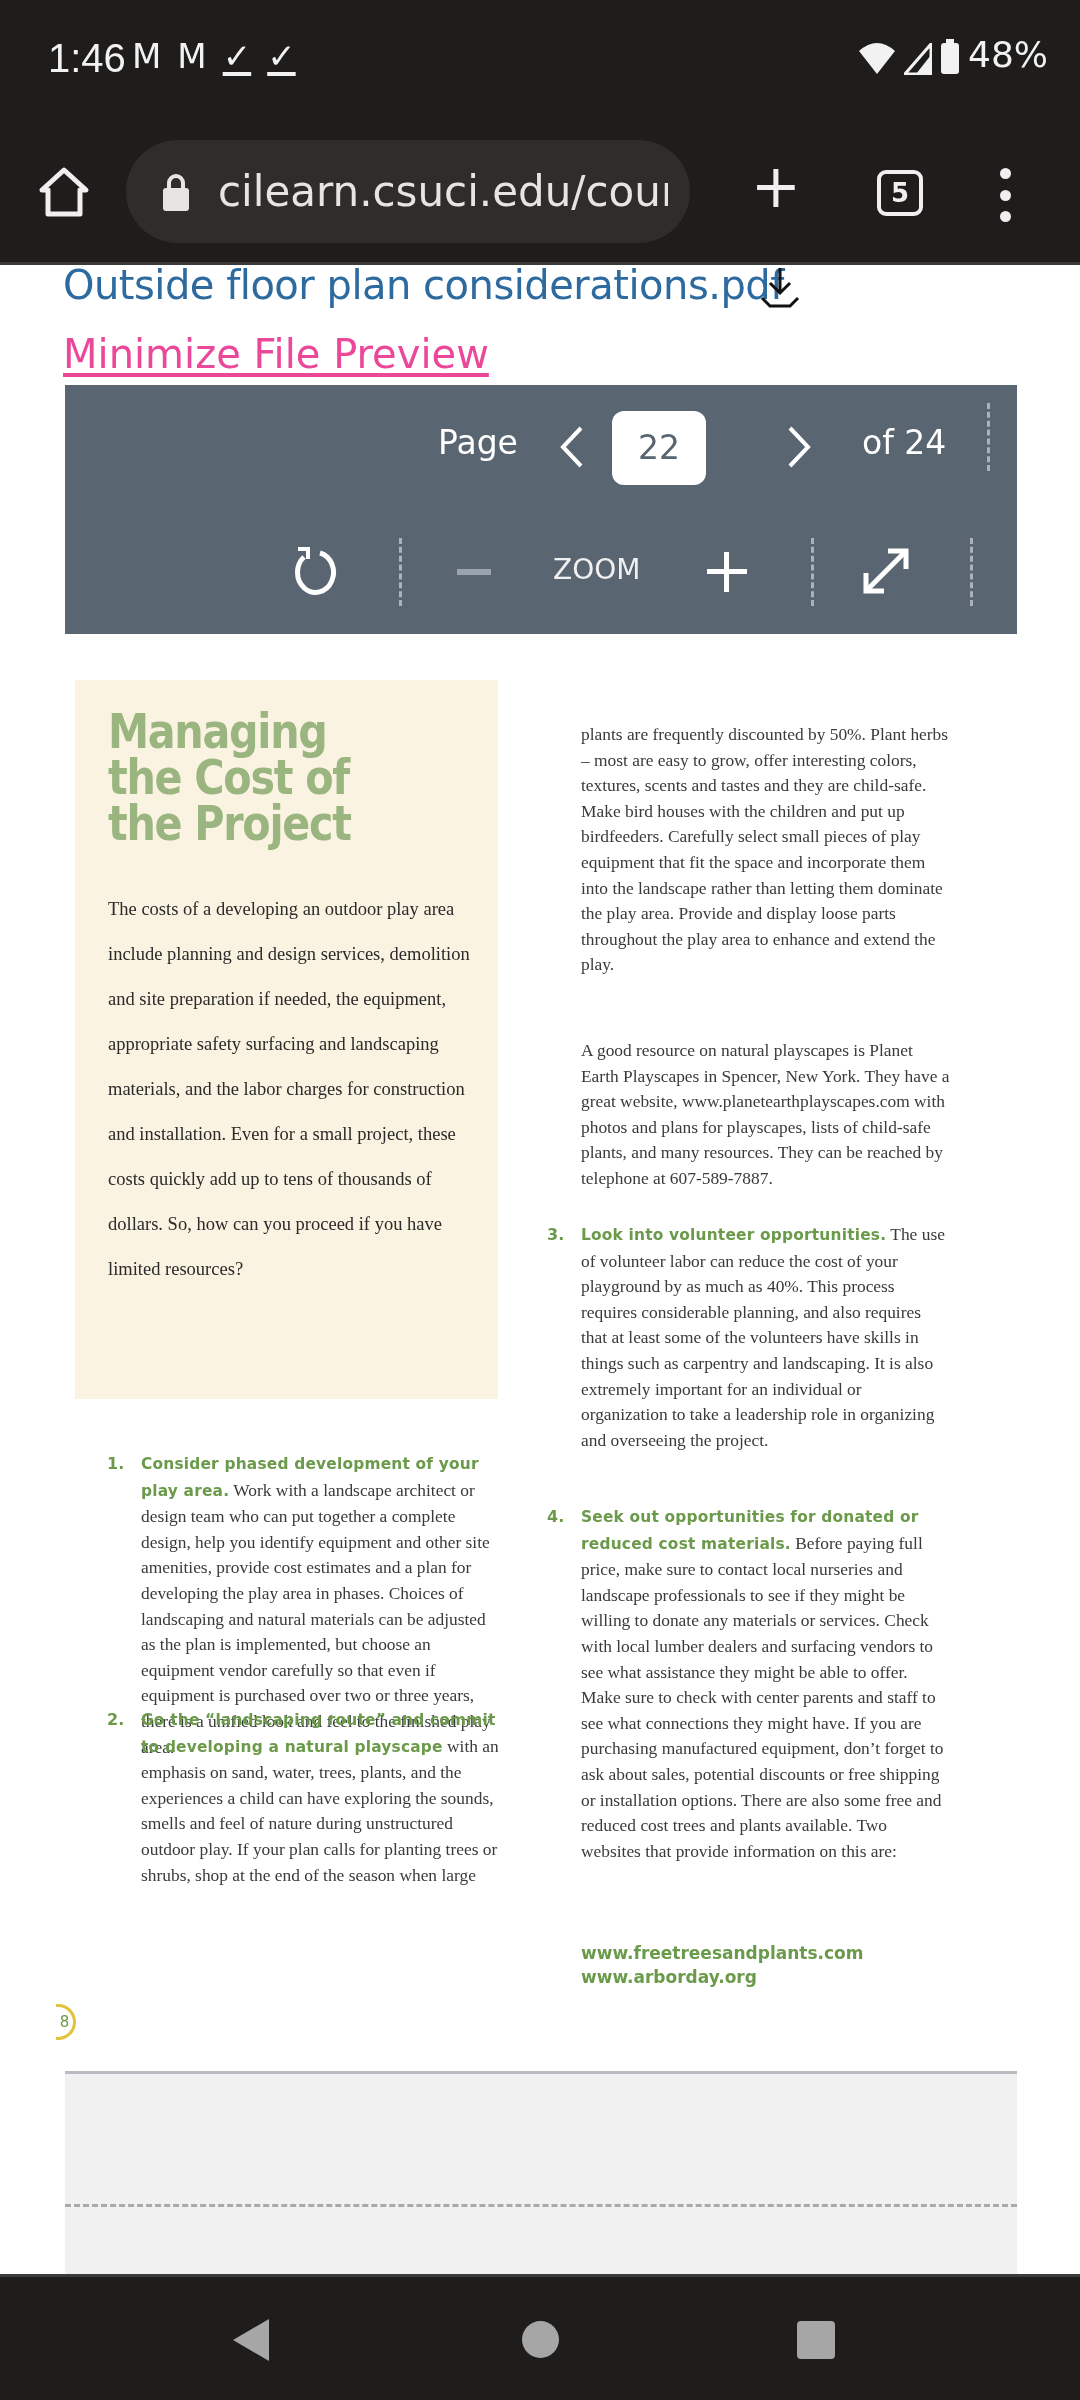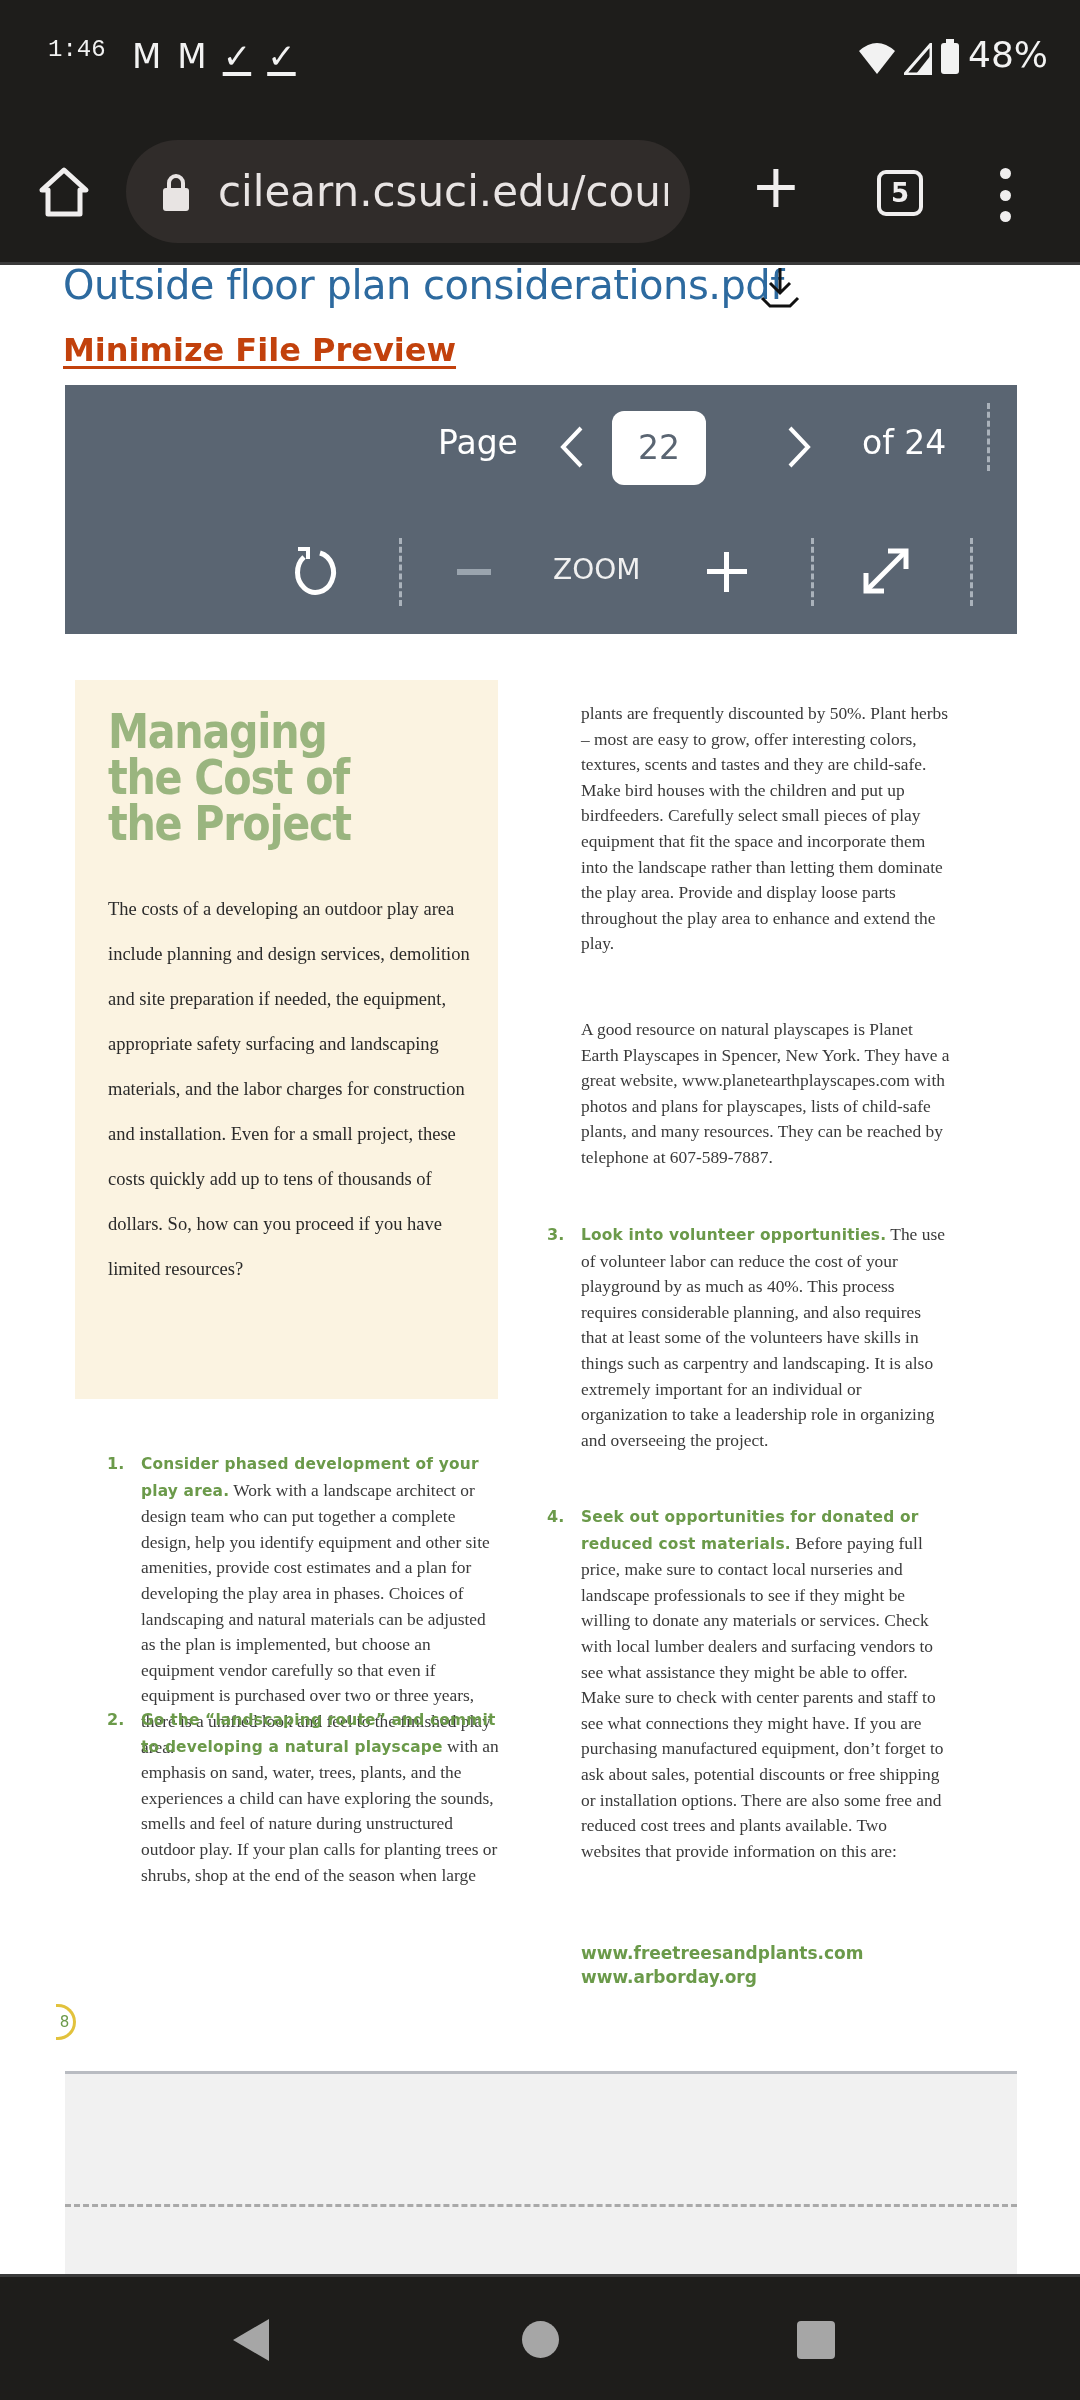--- a/index.html
+++ b/index.html
@@ -1,41 +1,41 @@
 <!DOCTYPE html>
 <html><head>
 <meta charset="utf-8">
 <style>
   * { box-sizing: border-box; margin: 0; padding: 0; }
   html, body { width: 1080px; height: 2400px; overflow: hidden; background: #ffffff; }
   body { position: relative; font-family: "Liberation Sans", sans-serif; }
 
   
   .status-bar { position: absolute; left: 0; top: 0; width: 1080px; height: 130px; background: #1e1d1b; color: #f2f2f2; }
-  .status-time { position: absolute; left: 48px; top: 36px; font-size: 24px; font-family: Liberation Mono, monospace; text-align: right; }
+  .status-time { position: absolute; left: 48px; top: 36px; font-size: 40px; font-family: Liberation Sans, sans-serif; text-align: right; }
   .status-left-icons { position: absolute; left: 132px; top: 36px; display: flex; gap: 16px; font-size: 34px; font-family: "DejaVu Sans", sans-serif; }
   .status-left-icons span { display: inline-block; }
   .status-check { text-decoration: underline; text-underline-offset: 4px; text-decoration-thickness: 4px; }
   .status-right { position: absolute; right: 32px; top: 34px; display: flex; align-items: flex-end; gap: 8px; font-size: 36px; font-family: "DejaVu Sans", sans-serif; }
 
   
   .browser-bar { position: absolute; left: 0; top: 130px; width: 1080px; height: 135px; background: #1e1d1b; border-bottom: 3px solid #3a3a3a; }
   .home-btn { position: absolute; left: 36px; top: 34px; width: 56px; height: 56px; }
   .url-pill { position: absolute; left: 126px; top: 10px; width: 564px; height: 103px; border-radius: 52px; background: #302c2a; display: flex; align-items: center; padding-left: 36px; }
   .url-lock { width: 28px; height: 40px; margin-right: 28px; }
   .url-text { color: #e8e4e3; font-size: 42px; font-family: "DejaVu Sans", sans-serif; white-space: nowrap; overflow: hidden; width: 450px; }
   .new-tab-btn { position: absolute; left: 748px; top: 28px; width: 56px; height: 56px; color: #f0eeee; font-size: 60px; line-height: 56px; text-align: center; font-family: "DejaVu Sans", sans-serif; }
   .tabs-btn { position: absolute; left: 877px; top: 40px; width: 46px; height: 46px; border: 4px solid #f0eeee; border-radius: 9px; color: #f0eeee; font-size: 26px; font-weight: bold; text-align: center; line-height: 38px; font-family: "DejaVu Sans", sans-serif; }
   .menu-btn { position: absolute; left: 993px; top: 38px; width: 24px; height: 54px; display: flex; flex-direction: column; justify-content: space-between; align-items: center; }
   .menu-btn i { display: block; width: 11px; height: 11px; border-radius: 50%; background: #f0eeee; }
 
   
   .file-link { position: absolute; left: 63px; top: 262px; color: #2d6a9f; font-size: 40px; text-underline-offset: 6px; font-family: "DejaVu Sans", sans-serif; letter-spacing: -0.5px; white-space: nowrap; }
   .download-icon { position: absolute; left: 758px; top: 266px; width: 44px; height: 44px; }
-  .minimize-link { position: absolute; left: 63px; top: 331px; color: #c2410c; font-size: 32px; text-decoration: underline; text-underline-offset: 5px; font-family: "DejaVu Sans", sans-serif; white-space: nowrap; font-weight: bold; }
+  .minimize-link { position: absolute; left: 63px; top: 331px; color: #ec4899; font-size: 40px; text-decoration: underline; text-underline-offset: 5px; font-family: "DejaVu Sans", sans-serif; white-space: nowrap; }
 
   
   .viewer-toolbar { position: absolute; left: 65px; top: 385px; width: 952px; height: 249px; background: #5a6572; color: #ffffff; }
   .tb-page-label { position: absolute; left: 373px; top: 38px; font-size: 33px; font-family: "DejaVu Sans", sans-serif; }
   .tb-prev { position: absolute; left: 490px; top: 40px; width: 34px; height: 44px; }
   .tb-page-input { position: absolute; left: 547px; top: 26px; width: 94px; height: 74px; background: #ffffff; border-radius: 12px; color: #5a6572; font-size: 33px; text-align: center; line-height: 74px; font-family: "DejaVu Sans", sans-serif; border: none; }
   .tb-next { position: absolute; left: 717px; top: 40px; width: 34px; height: 44px; }
   .tb-of { position: absolute; left: 797px; top: 38px; font-size: 33px; font-family: "DejaVu Sans", sans-serif; }
   .tb-sep { position: absolute; width: 0; border-left: 3px dashed #aab2bb; }
   .tb-rotate { position: absolute; left: 225px; top: 160px; width: 52px; height: 52px; }
@@ -43,21 +43,21 @@
   .tb-zoom-label { position: absolute; left: 488px; top: 168px; font-size: 28px; font-family: "DejaVu Sans", sans-serif; color: #f0f0f0; }
   .tb-zoom-in { position: absolute; left: 640px; top: 165px; width: 44px; height: 44px; }
   .tb-fullscreen { position: absolute; left: 795px; top: 160px; width: 52px; height: 52px; }
 
   
   .pdf-page { position: absolute; left: 56px; top: 634px; width: 952px; height: 1480px; background: #ffffff; }
   .cream-box { position: absolute; left: 19px; top: 46px; width: 423px; height: 719px; background: #fbf3e1; }
   .cream-title { position: absolute; left: 33px; top: 28px; color: #9ab57f; font-size: 48px; line-height: 46px; font-weight: bold; font-family: "DejaVu Sans", sans-serif; letter-spacing: -1.5px; transform: scaleX(0.86); transform-origin: left top; }
   .cream-body { position: absolute; left: 33px; top: 207px; width: 380px; color: #2a2a2a; font-size: 18.5px; line-height: 45px; font-family: "Liberation Serif", serif; }
 
-  .col { position: absolute; color: #3a3a3a; font-size: 17.4px; line-height: 25.6px; font-family: "Liberation Serif", serif; }
+  .col { position: absolute; color: #3a3a3a; font-size: 17.4px; line-height: 25.6px; font-family: "Liberation Serif", serif; margin-top: 21px; }
   .col-right-top { left: 525px; top: 67px; width: 370px; }
   .col-right-res { left: 525px; top: 383px; width: 370px; }
   .item { position: absolute; color: #3a3a3a; font-size: 17.4px; line-height: 25.6px; font-family: "Liberation Serif", serif; }
   .item-num { position: absolute; left: -34px; top: 0; color: #6b9a4a; font-weight: bold; font-family: "DejaVu Sans", sans-serif; font-size: 16px; }
   .item-head { color: #6b9a4a; font-weight: bold; font-family: "DejaVu Sans", sans-serif; font-size: 15.4px; letter-spacing: 0.2px; }
   .item-1 { left: 85px; top: 817px; width: 360px; }
   .item-2 { left: 85px; top: 1073px; width: 360px; }
   .item-3 { left: 525px; top: 588px; width: 370px; }
   .item-4 { left: 525px; top: 870px; width: 370px; }
   .websites { position: absolute; left: 525px; top: 1307px; color: #6b9a4a; font-weight: bold; font-family: "DejaVu Sans", sans-serif; font-size: 17px; line-height: 24px; }

